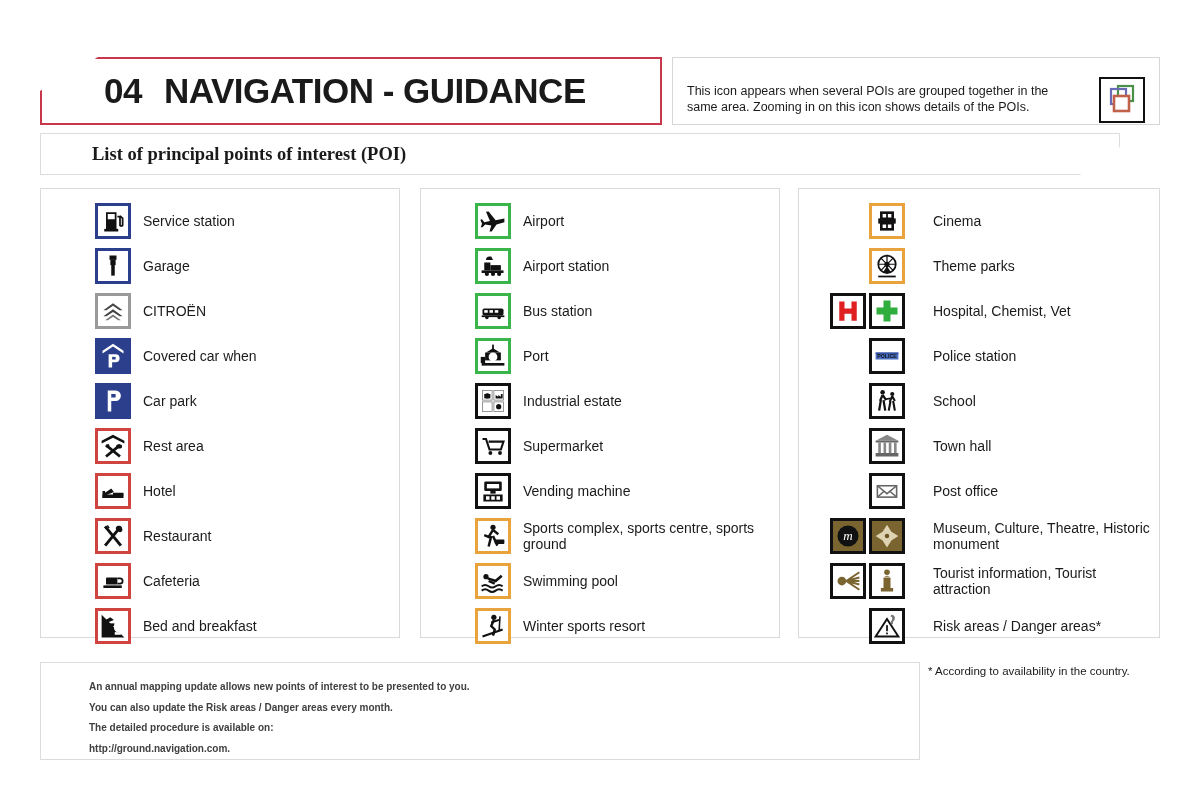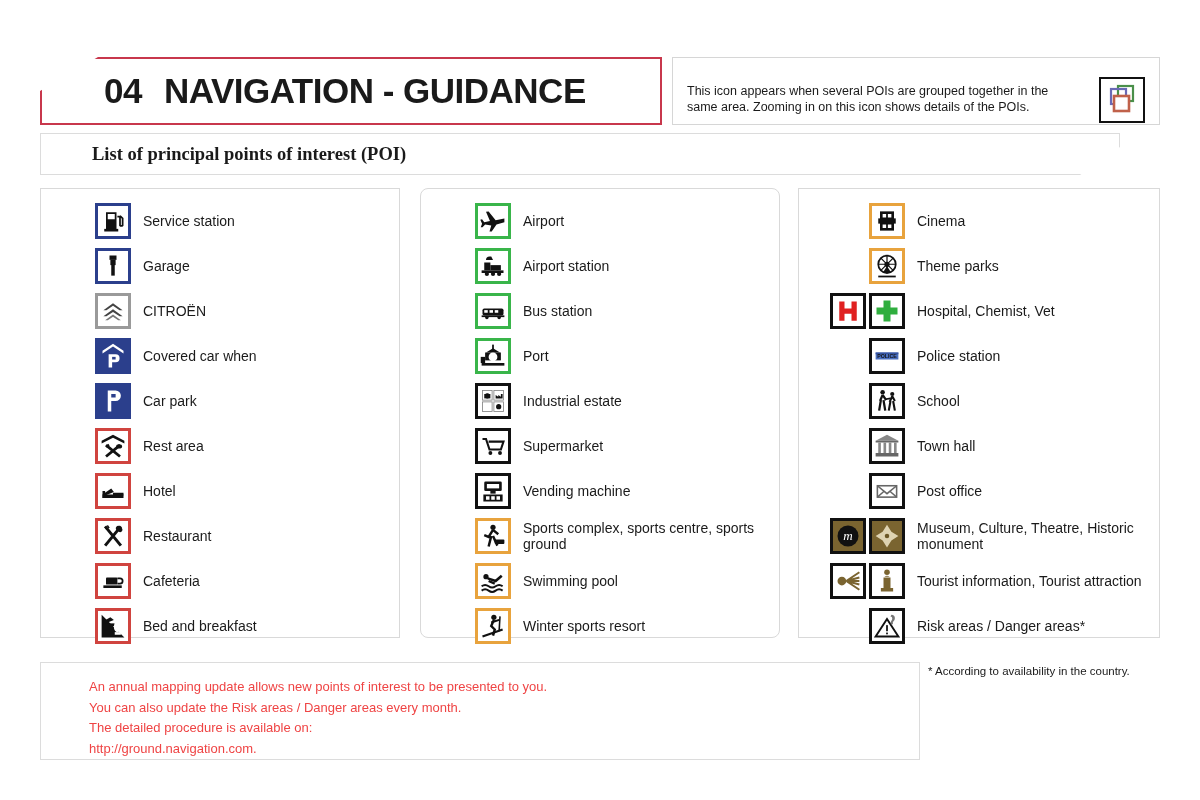--- a/index.html
+++ b/index.html
@@ -62,38 +62,38 @@
   }
 
   
   .cols{position:absolute;left:40px;top:188px;}
   .col{
     position:absolute;top:0;
     border:1px solid #d9d9d9;background:#fff;box-sizing:border-box;
     height:450px;
   }
   #col0{left:0;width:360px;}
-  #col1{left:380px;width:360px;border-radius:8px;}
+  #col1{left:380px;width:360px;}
   #col2{left:758px;width:362px;}
 
   .poi-list{padding:9px 0 0 0;margin:0;list-style:none;}
   .poi-row{
     display:flex;align-items:center;
     min-height:45px;
     padding:0 6px;
   }
   .poi-icons{display:flex;align-items:center;gap:3px;flex:0 0 auto;}
   .poi-label{
     font-size:14px;line-height:16px;color:#1a1a1a;
     margin-left:12px;
   }
   #col0 .poi-icons{margin-left:48px;}
   #col1 .poi-icons{margin-left:48px;}
   #col2 .poi-icons{margin-left:8px;justify-content:flex-end;width:92px;}
-  #col2 .poi-label{margin-left:12px;}
+  #col2 .poi-label{margin-left:28px;}
 
   
   .tile{
     width:36px;height:36px;box-sizing:border-box;
     border:3px solid #111;background:#fff;
     position:relative;flex:0 0 auto;
     display:flex;align-items:center;justify-content:center;
     overflow:hidden;
   }
   .tile.b-blue{border-color:#2b3f8c;}
@@ -105,21 +105,21 @@
   .tile.fill-blue{background:#2b3f8c;}
   .tile.fill-brown{background:#7a6430;}
   .tile svg{display:block;}
 
   
   .note-box{
     position:absolute;left:40px;top:662px;width:880px;height:98px;
     border:1px solid #dcdcdc;background:#fff;box-sizing:border-box;
     padding:14px 0 0 48px;
   }
-  .note-line{font-size:13px;line-height:20.5px;color:#ef4444;}
+  .note-line{font-size:10px;line-height:20.5px;color:#404040;font-weight:bold;}
 
   .footnote{
     position:absolute;left:928px;top:664px;width:250px;
     font-size:11.5px;line-height:15px;color:#1a1a1a;
   }
 </style>
 </head>
 <body>
 
 <div class="page">

